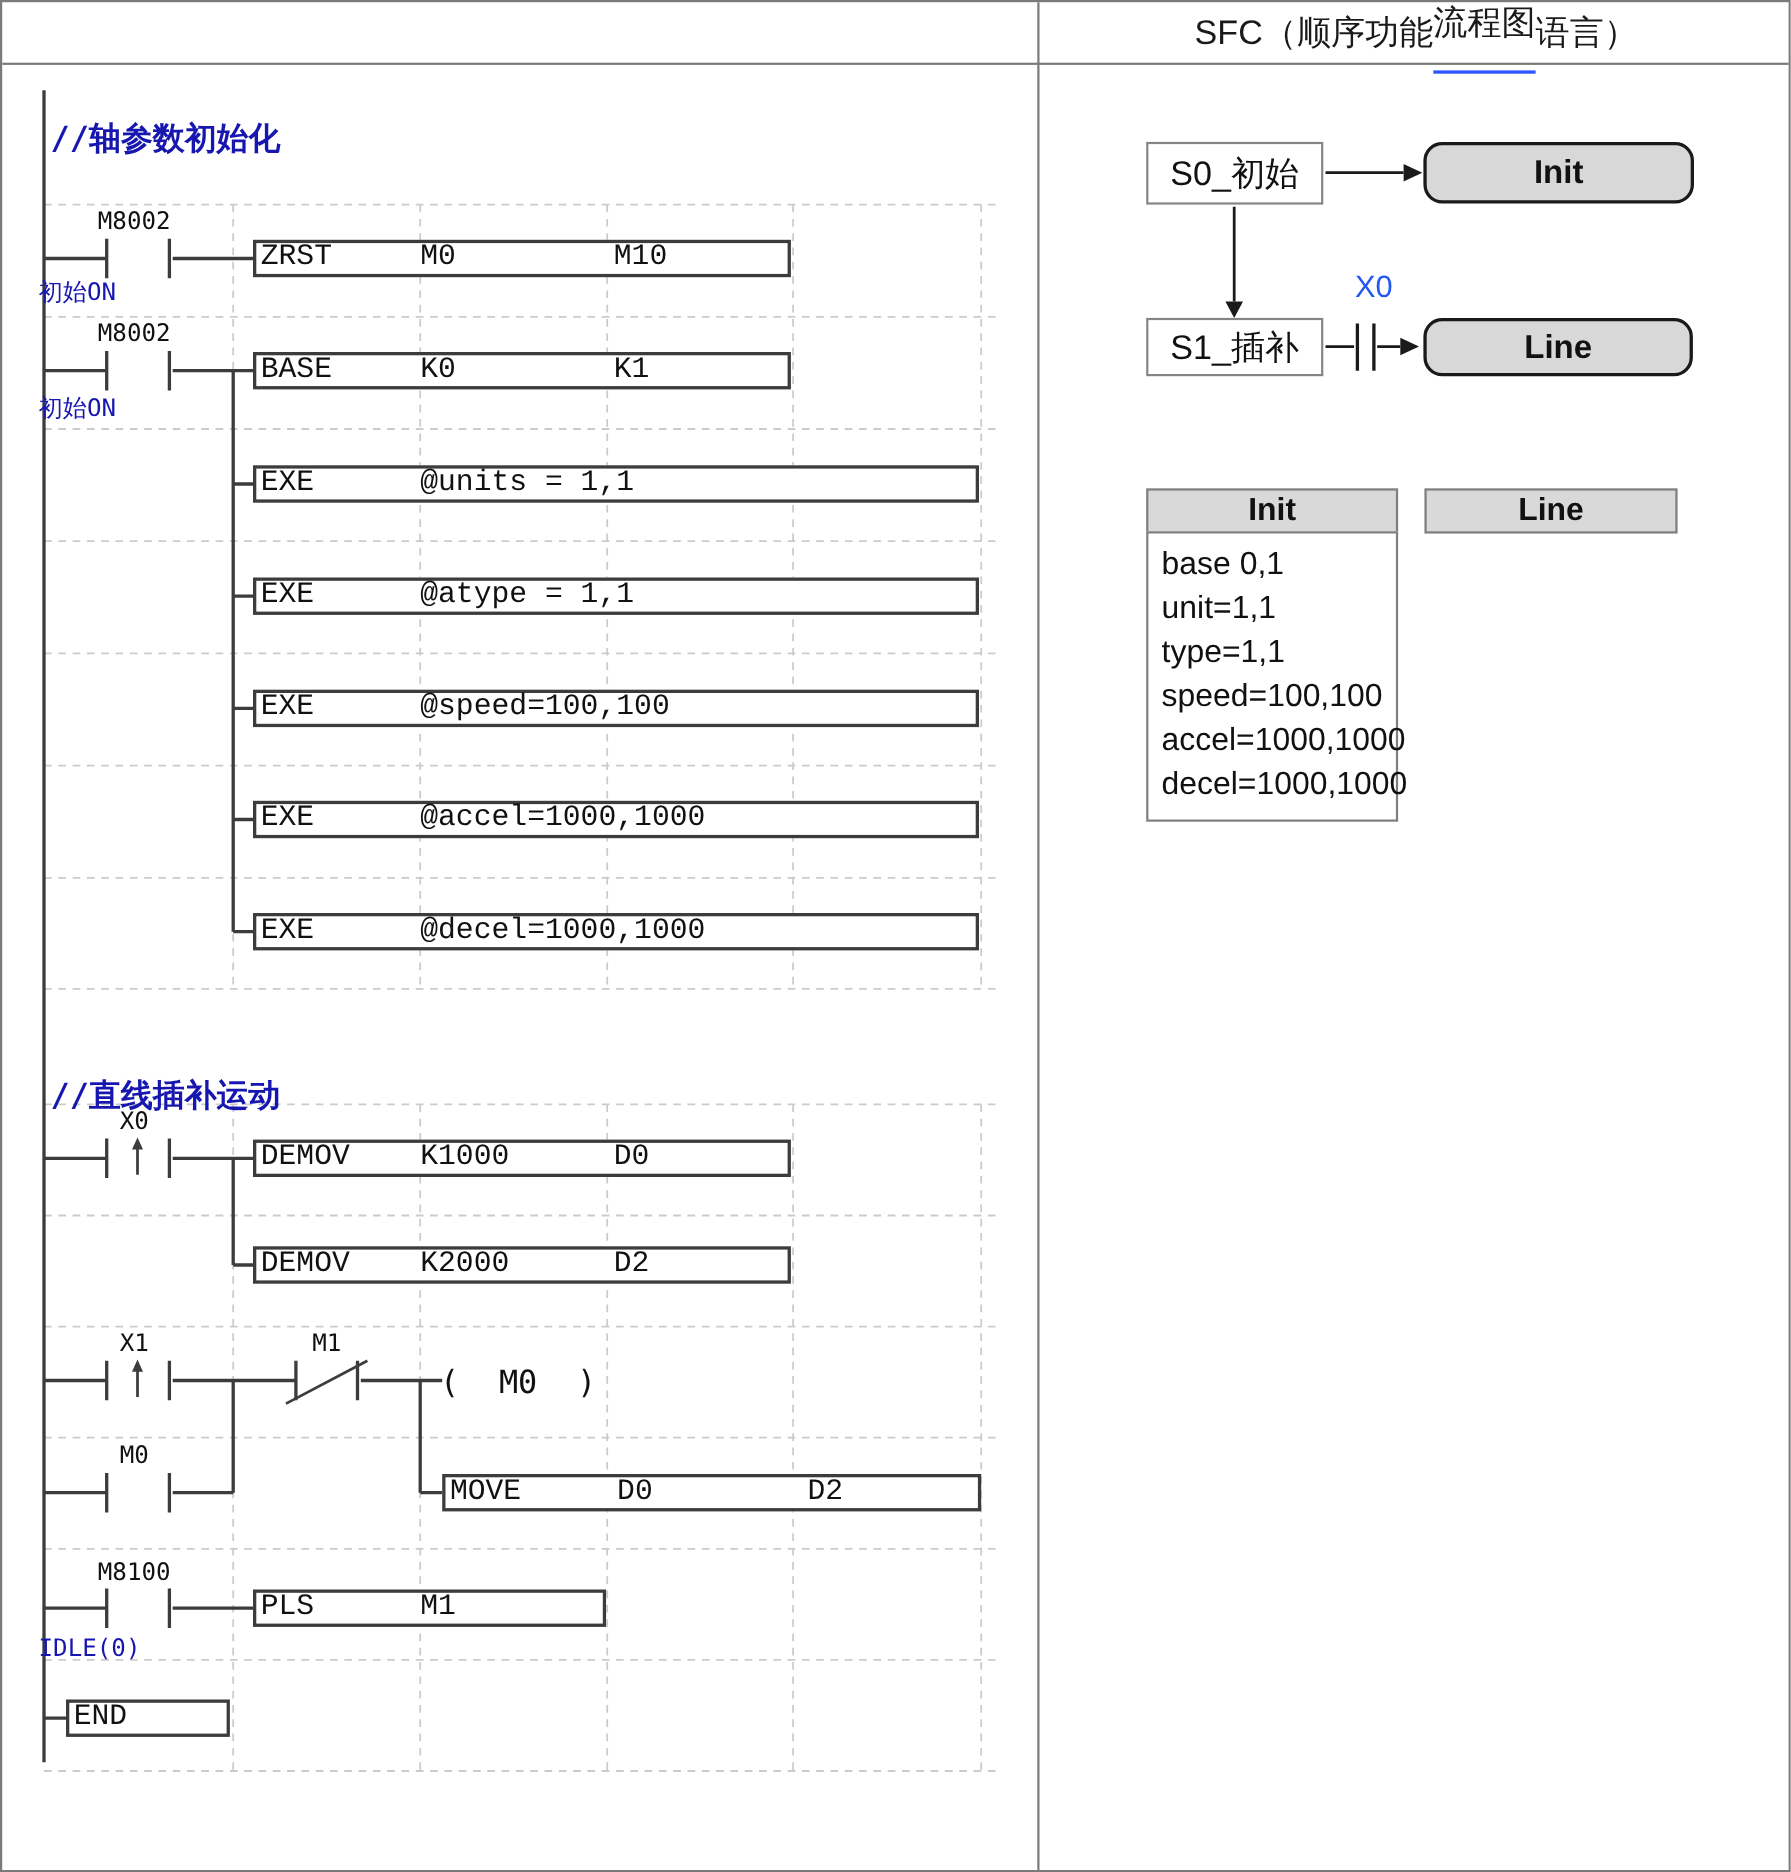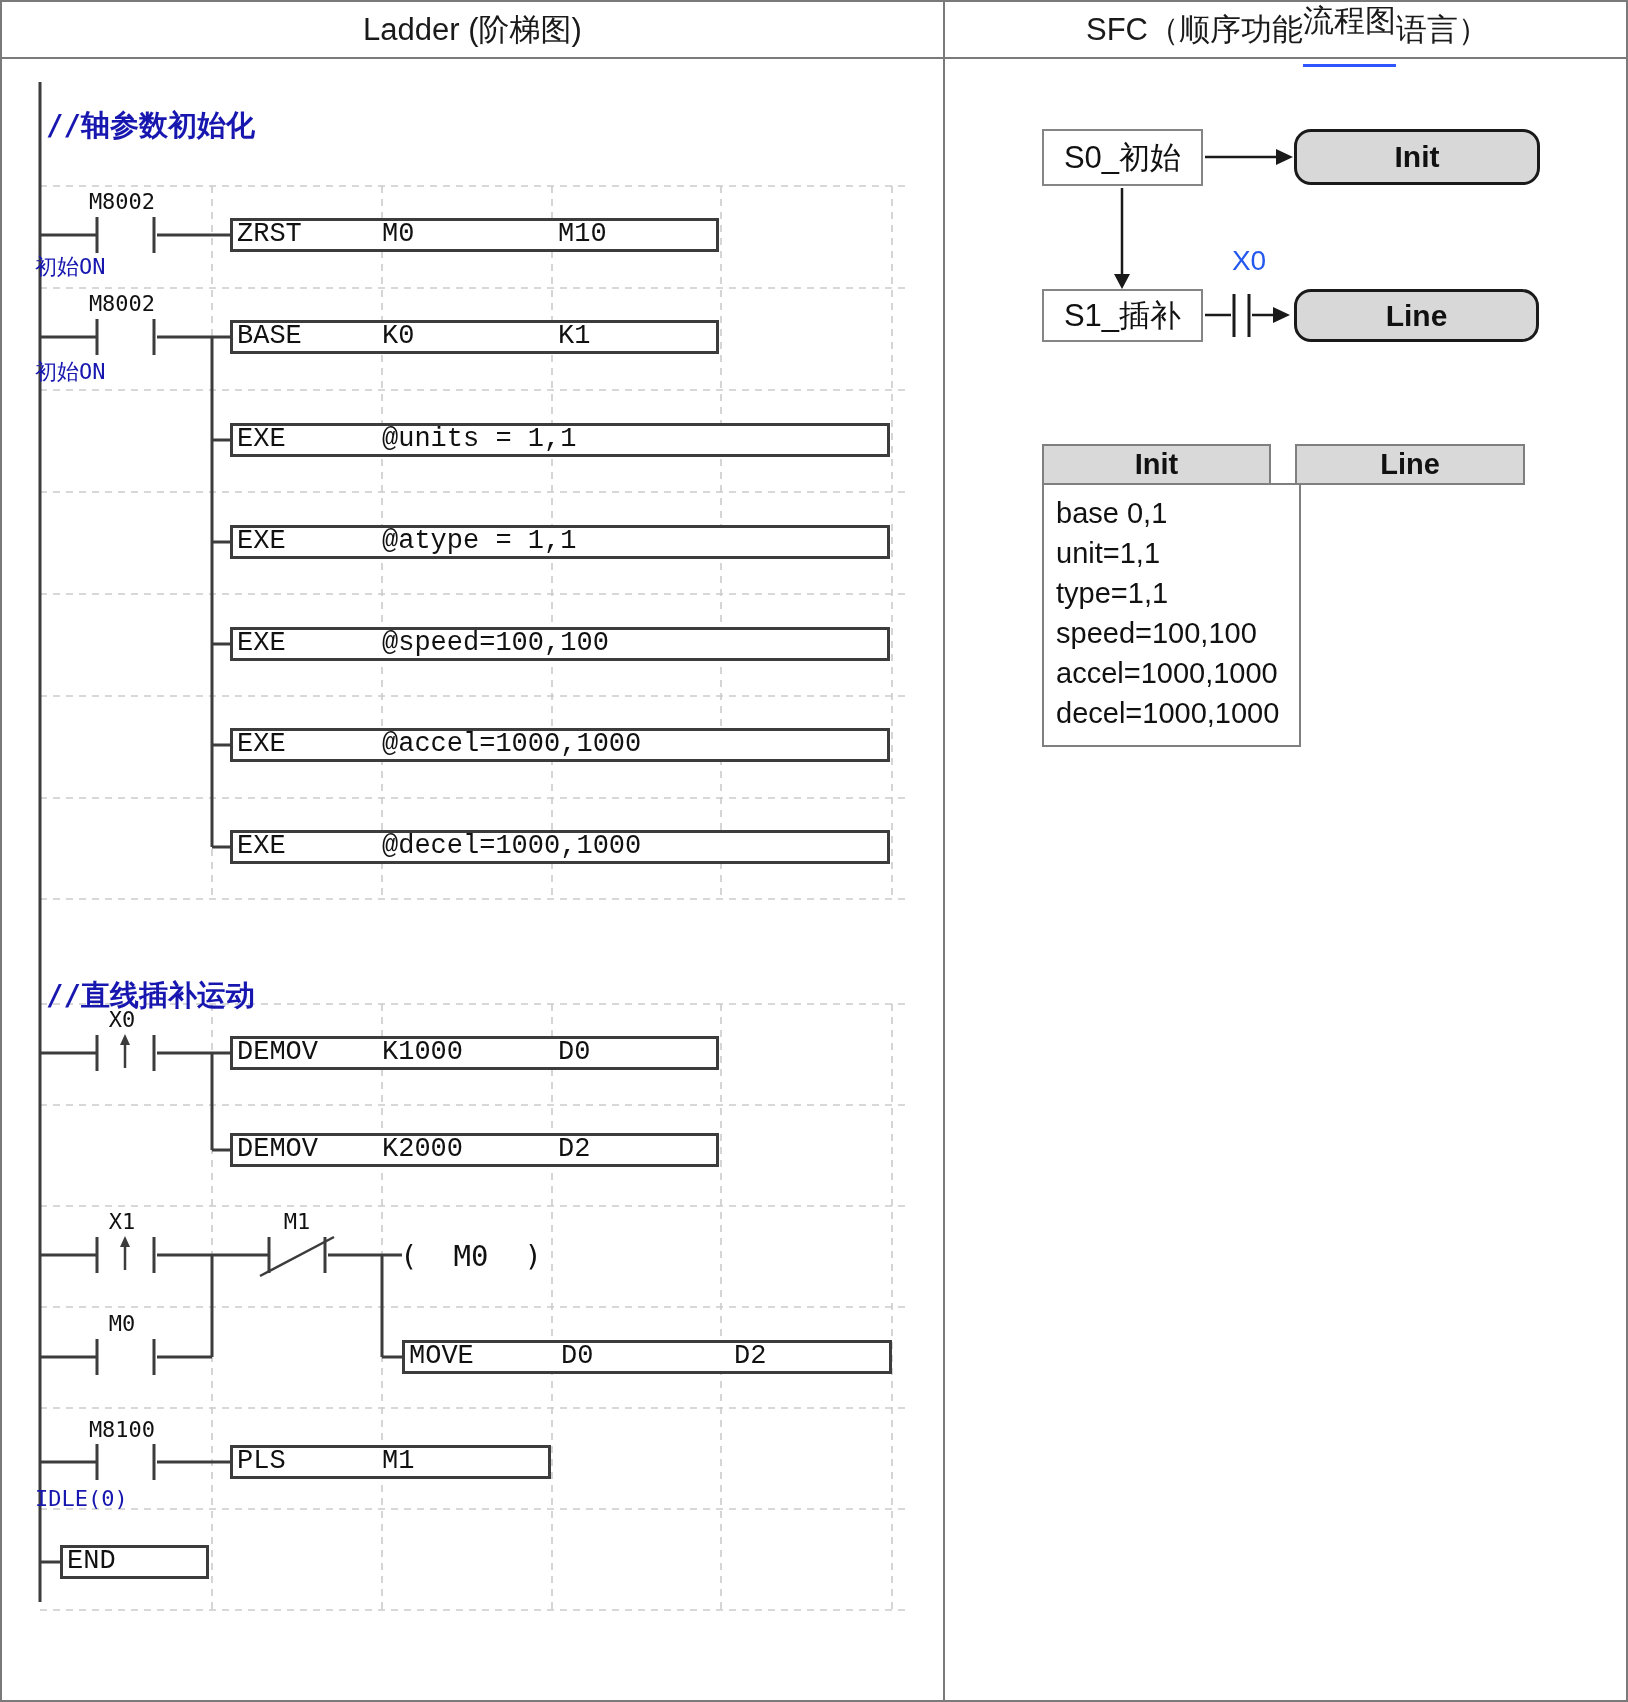--- a/index.html
+++ b/index.html
@@ -40,21 +40,20 @@
         font-size:29px;font-weight:600;color:#111;}
   .tbody{position:absolute;box-sizing:border-box;background:#fff;border:2px solid #7f7f7f;
         font-size:29px;color:#111;padding:8px 12px 0 12px;}
   .tbody div{line-height:40px;white-space:nowrap;}
 </style>
 </head>
 <body>
 
 <div id="page">
 
-  <div class="hdr" style="left:0;width:941px;">Ladder (阶梯图)</div>
   <div class="hdr" style="left:943px;width:685px;">
     <span>SFC（顺序功能</span>
       <span class="link-underline">流程图</span>
       <span>语言）</span>
   </div>
   <div class="hdr-line"></div>
   <div class="vdivider"></div>
 
   <svg id="wiring" viewBox="0 0 1628 1702">
 
@@ -177,21 +176,21 @@
     <span>)</span>
   </div>
 
   <div class="stepbox" style="left:1040px;top:127px;width:161px;height:57px;">S0_初始</div>
   <div class="pill" style="left:1292px;top:127px;width:246px;height:56px;">Init</div>
   <div class="stepbox" style="left:1040px;top:287px;width:161px;height:53px;">S1_插补</div>
   <div class="pill" style="left:1292px;top:287px;width:245px;height:53px;">Line</div>
   <div class="x0lbl">X0</div>
 
   <div class="thead" style="left:1040px;top:442px;width:229px;">Init</div>
-  <div class="tbody" style="left:1040px;top:481px;width:259px;height:264px;">
+  <div class="tbody" style="left:1040px;top:481px;width:229px;height:264px;">
     <div>base 0,1</div>
     <div>unit=1,1</div>
     <div>type=1,1</div>
     <div>speed=100,100</div>
     <div>accel=1000,1000</div>
     <div>decel=1000,1000</div>
   </div>
   <div class="thead" style="left:1293px;top:442px;width:230px;">Line</div>
 
 </div>

